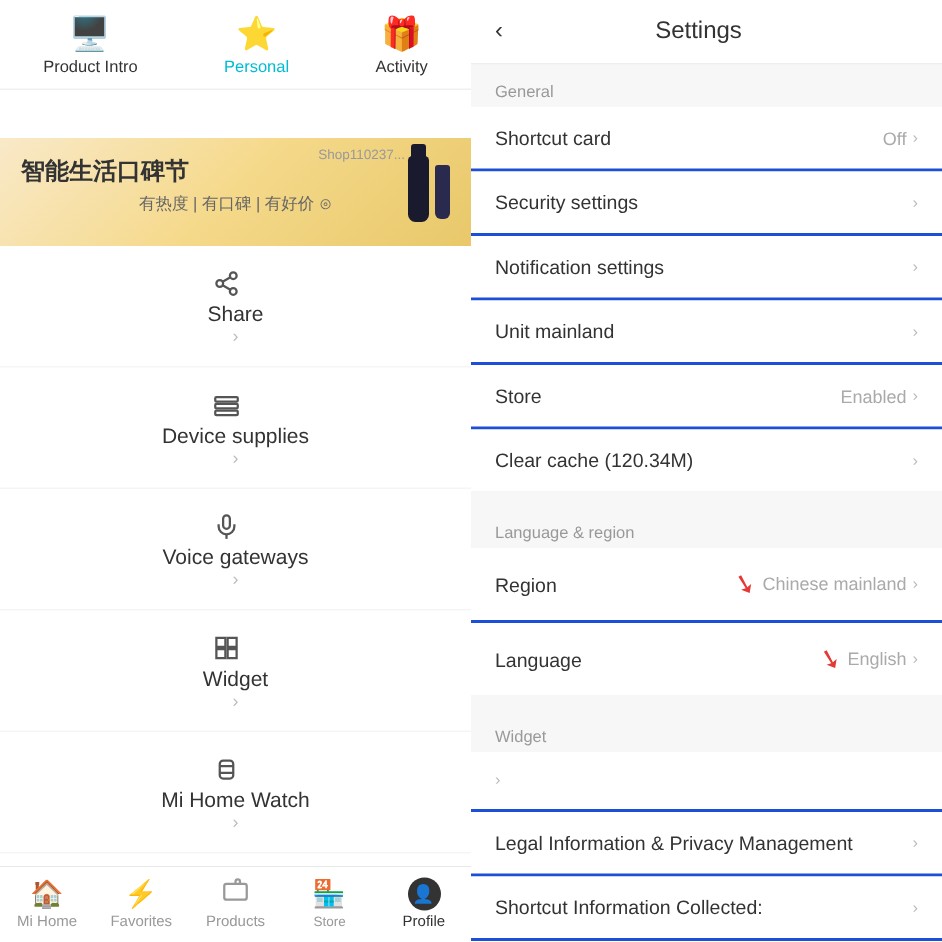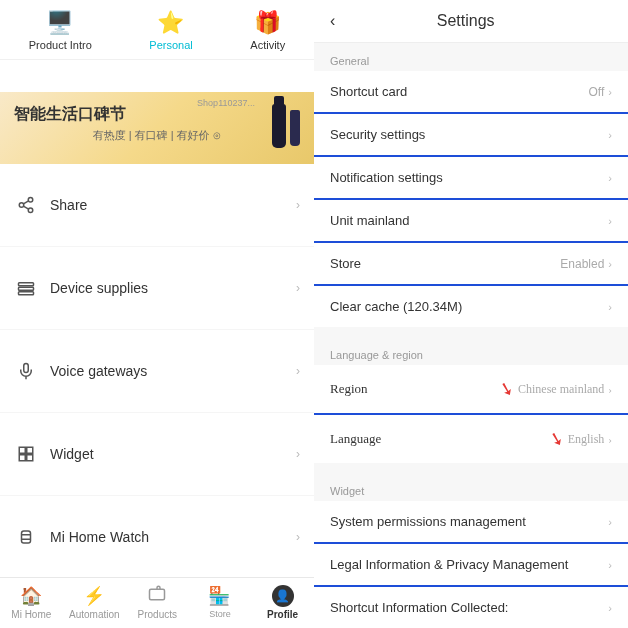--- a/index.html
+++ b/index.html
@@ -93,38 +93,39 @@
       height: 36px;
       background: #2a2a4e;
       border-radius: 2px 2px 4px 4px;
       position: absolute;
       right: 14px;
       top: 18px;
     }
     .banner-badge {
       position: absolute;
       top: 6px;
-      right: 59px;
+      right: 44px;
       font-size: 9px;
       color: #999;
     }
 
     
     .menu-list {
       flex: 1;
       overflow-y: auto;
       background: #fff;
     }
     .menu-item {
       display: flex;
       align-items: center;
-      padding: 29px 14px;
+      padding: 13px 14px;
       border-bottom: 1px solid #f5f5f5;
       cursor: pointer;
       position: relative;
+      flex-direction: column;
     }
     .menu-item-icon {
       width: 24px;
       height: 24px;
       margin-right: 12px;
       display: flex;
       align-items: center;
       justify-content: center;
       font-size: 17px;
       color: #555;
@@ -256,21 +257,20 @@
     .settings-row-arrow {
       font-size: 11px;
       color: #bbb;
     }
     .section-divider {
       height: 10px;
       background: #f7f7f7;
     }
     .row-with-arrow {
       position: relative;
-      font-family: Liberation Serif, serif;
     }
 
     
     .settings-body::-webkit-scrollbar { width: 3px; }
     .settings-body::-webkit-scrollbar-thumb { background: #ccc; border-radius: 2px; }
 
     
     .store-mini-text {
       font-size: 9px;
       color: #999;
@@ -406,38 +406,38 @@
 
   </div>
 
   <div class="bottom-tab">
     <div class="tab-item">
       <div class="tab-icon">🏠</div>
       <div class="tab-label">Mi Home</div>
     </div>
     <div class="tab-item">
       <div class="tab-icon">⚡</div>
-      <div class="tab-label">Automation</div>
+      <div class="tab-label">Favorites</div>
     </div>
     <div class="tab-item">
       <div class="tab-icon">
         <svg width="18" height="18" viewBox="0 0 24 24" fill="none" stroke="#999" stroke-width="2">
           <rect x="2" y="7" width="20" height="14" rx="2"></rect>
             <path d="M16 7V5a2 2 0 0 0-4 0v2"></path>
         </svg>
       </div>
       <div class="tab-label">Products</div>
     </div>
     <div class="tab-item">
       <div class="tab-icon">🏪</div>
       <div class="tab-label store-mini-text">Store</div>
     </div>
     <div class="tab-item active">
       <div class="tab-profile-avatar">👤</div>
-      <div class="tab-label" style="color:#333;font-weight:700;">Profile</div>
+      <div class="tab-label" style="color:#333;font-weight:400;">Profile</div>
     </div>
   </div>
 
 </div>
 
 <div class="right-panel">
 
   <div class="settings-header">
     <div class="back-btn">‹</div>
     <div class="settings-title">Settings</div>
@@ -504,21 +504,20 @@
       </div>
 
     </div>
 
     <div class="section-divider"></div>
 
     <div class="section-label">Widget</div>
     <div class="settings-group">
 
       <div class="settings-row">
-        <div class="settings-row-label">System permissions management</div>
         <div class="settings-row-arrow">›</div>
       </div>
 
       <div class="settings-row">
         <div class="settings-row-label">Legal Information &amp; Privacy Management</div>
         <div class="settings-row-arrow">›</div>
       </div>
 
       <div class="settings-row">
         <div class="settings-row-label">Shortcut Information Collected:</div>

